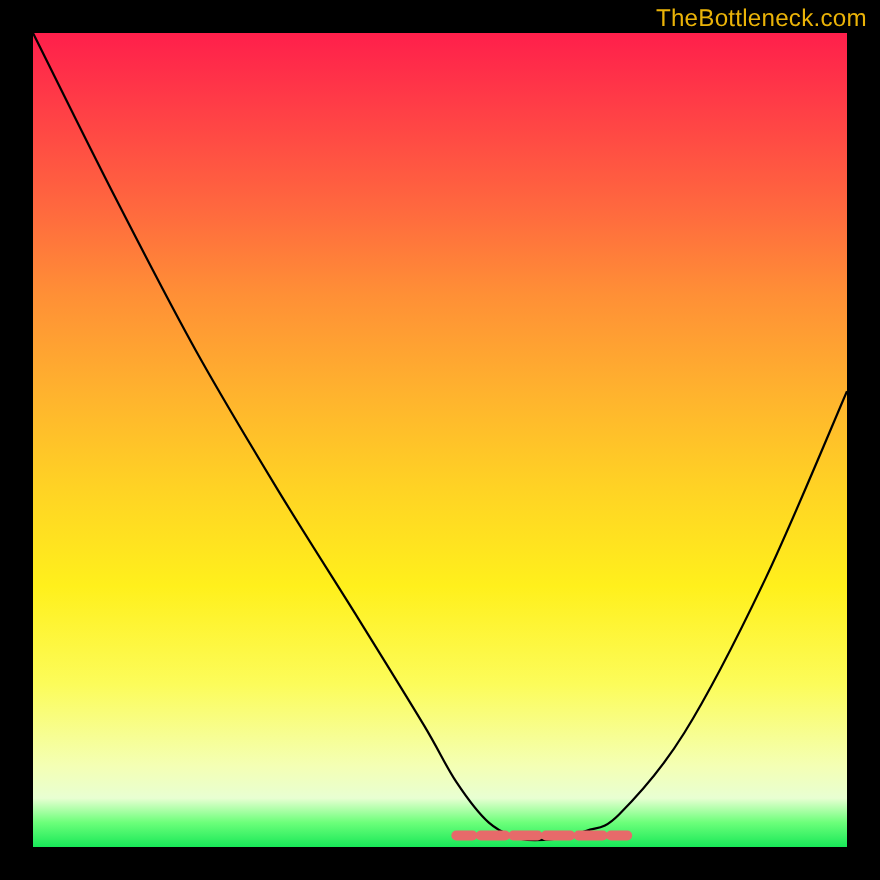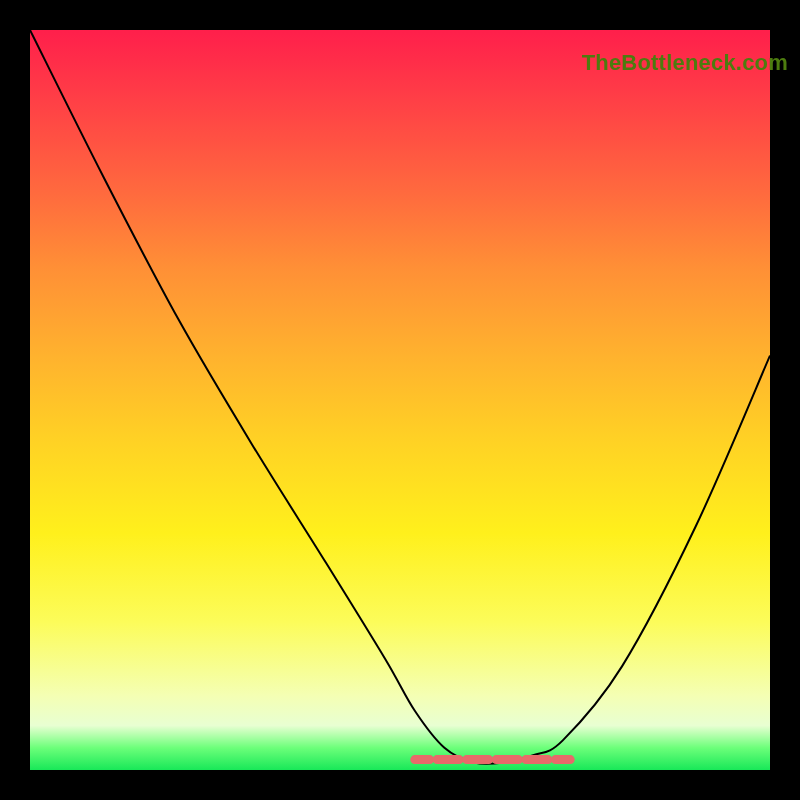--- a/index.html
+++ b/index.html
@@ -14,26 +14,25 @@
   .stage {
     position: relative;
     width: 800px;
     height: 800px;
     background: #000;
   }
   .watermark {
     position: absolute;
     top: 4px;
     right: 12px;
-    color: #4d7c0f;
+    color: #eab308;
     font-size: 22px;
-    font-weight: 700;
+    font-weight: 400;
     letter-spacing: 0.2px;
     z-index: 50;
-    margin-top: 46px;
   }
   .plot-area {
     position: absolute;
     left: 30px;
     top: 30px;
     width: 740px;
     height: 740px;
     z-index: 1;
   }
   .gradient-fill {

